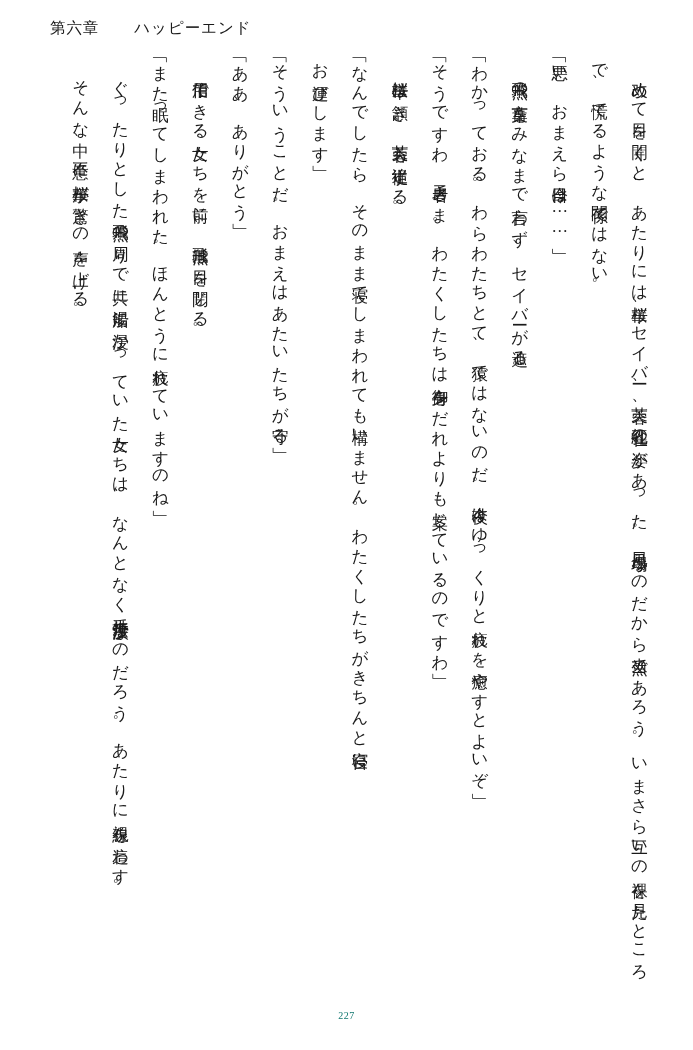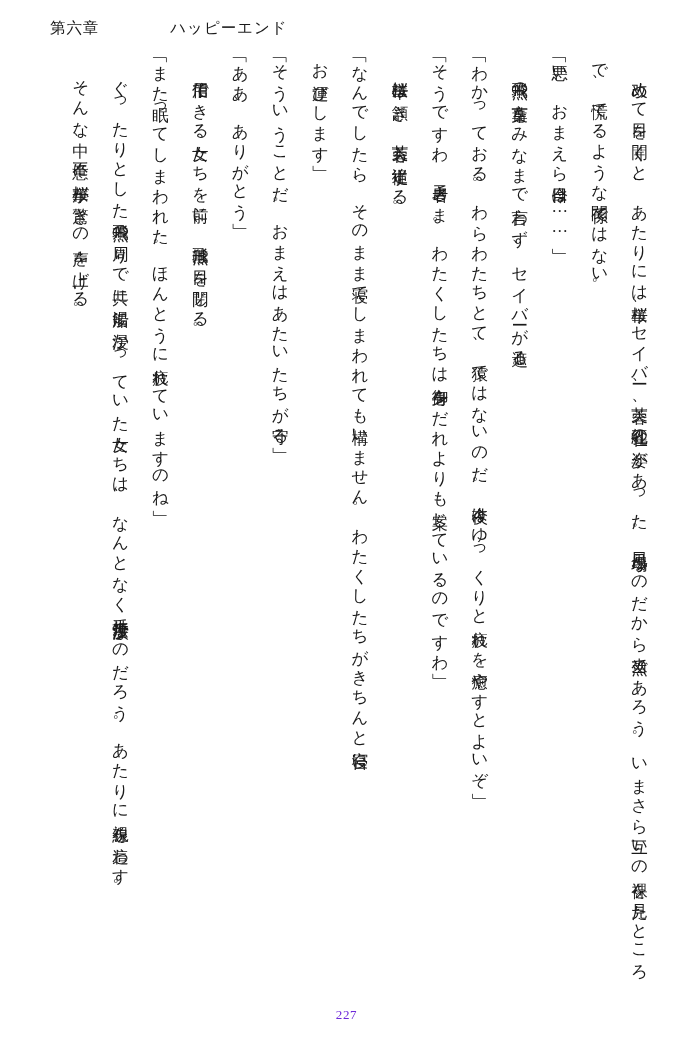--- a/index.html
+++ b/index.html
@@ -30,21 +30,20 @@
   
   .header {
     height: 34px;
     flex: 0 0 auto;
     display: flex;
     align-items: flex-start;
     padding-left: 20px;
     font-size: 15.5px;
     letter-spacing: 0.06em;
     color: #1a1a1a;
-    gap: 36px;
   }
   .header .chapter-num {
     white-space: nowrap;
   }
   .header .chapter-title {
     white-space: nowrap;
     margin-left: 35px;
   }
 
   
@@ -80,23 +79,23 @@
     text-indent: 0;
   }
 
   
   .footer {
     height: 30px;
     flex: 0 0 auto;
     display: flex;
     align-items: center;
     justify-content: center;
-    font-size: 13px;
+    font-size: 10px;
     letter-spacing: 0.05em;
-    color: #6d28d9;
+    color: #0f766e;
   }
 </style>
 </head>
 <body>
 
 <div class="page">
 
   <div class="header">
     <span class="chapter-num">第六章</span>
     <span class="chapter-title">ハッピーエンド</span>

